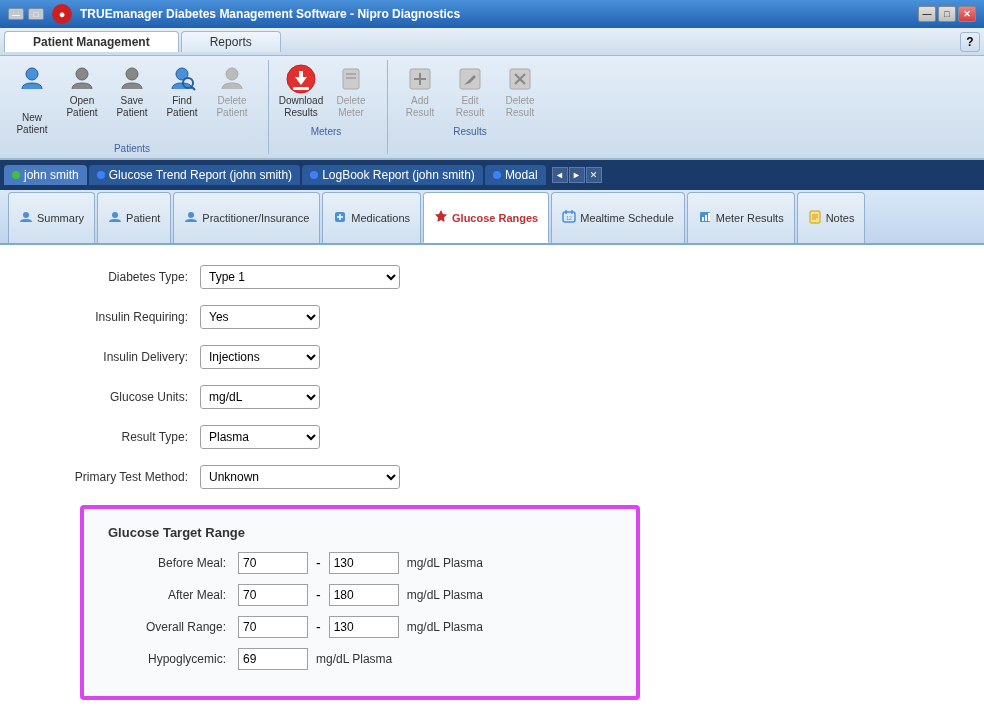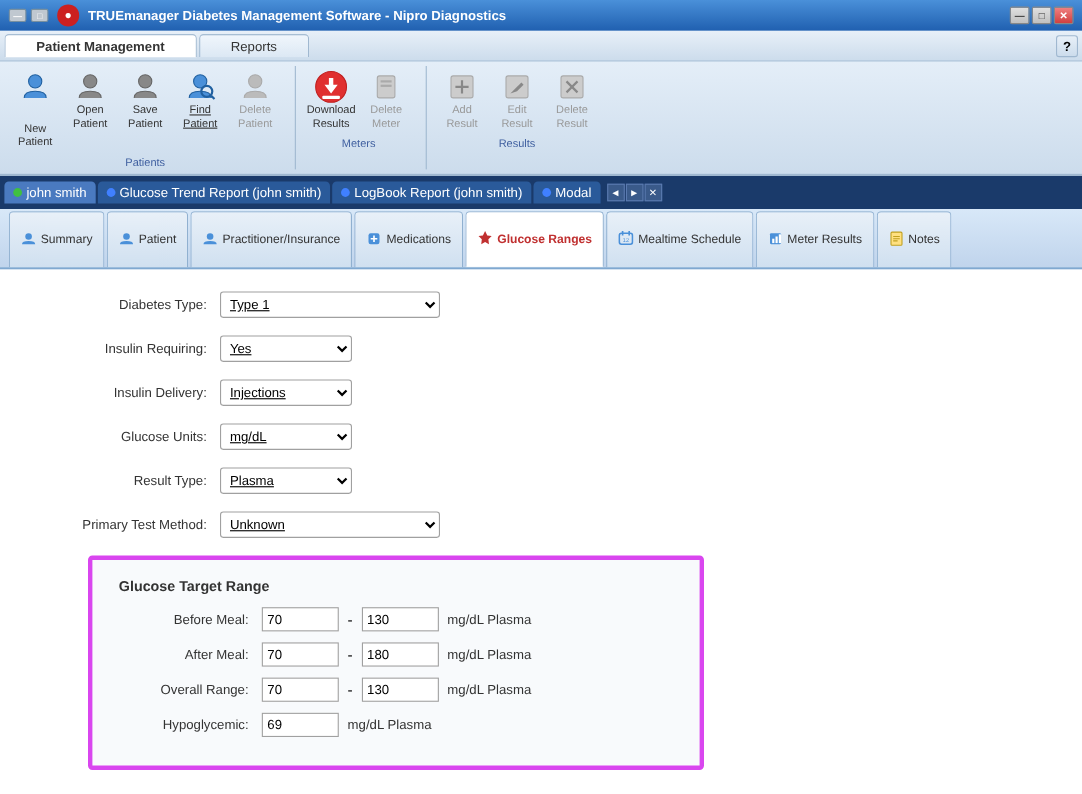--- a/index.html
+++ b/index.html
@@ -341,21 +341,20 @@
       display: flex;
       align-items: center;
       padding: 0 8px;
       font-size: 11px;
       color: #333;
     }
 
     
     select {
       appearance: auto;
-      text-decoration: underline;
     }
   </style>
 </head>
 <body>
 
 <div class="title-bar">
   <div class="title-bar-left">
     <div class="title-bar-sys">
       <div class="sys-btn">—</div>
       <div class="sys-btn">□</div>
@@ -411,21 +410,21 @@
       </div>
       <div class="tool-btn">
         <div class="tool-icon active">
           <svg width="28" height="28" viewBox="0 0 28 28">
             <circle cx="14" cy="9" r="6" fill="#4a90d9" stroke="#2060a0" stroke-width="1"></circle>
             <path d="M4 24 Q4 18 14 18 Q24 18 24 24" fill="#4a90d9" stroke="#2060a0" stroke-width="1"></path>
             <circle cx="20" cy="18" r="5" fill="none" stroke="#2060a0" stroke-width="2"></circle>
             <line x1="24" y1="22" x2="27" y2="25" stroke="#2060a0" stroke-width="2"></line>
           </svg>
         </div>
-        <span style="font-size:10px;text-align:center;line-height:1.2;text-decoration:underline;">Find<br>Patient</span>
+        <span style="font-size:10px;text-align:center;line-height:1.2;">Find<br>Patient</span>
       </div>
       <div class="tool-btn disabled">
         <div class="tool-icon gray-icon">
           <svg width="28" height="28" viewBox="0 0 28 28">
             <circle cx="14" cy="9" r="6" fill="#bbb" stroke="#aaa" stroke-width="1"></circle>
             <path d="M4 24 Q4 18 14 18 Q24 18 24 24" fill="#bbb" stroke="#aaa" stroke-width="1"></path>
           </svg>
         </div>
         <span style="font-size:10px;text-align:center;line-height:1.2;">Delete<br>Patient</span>
       </div>

